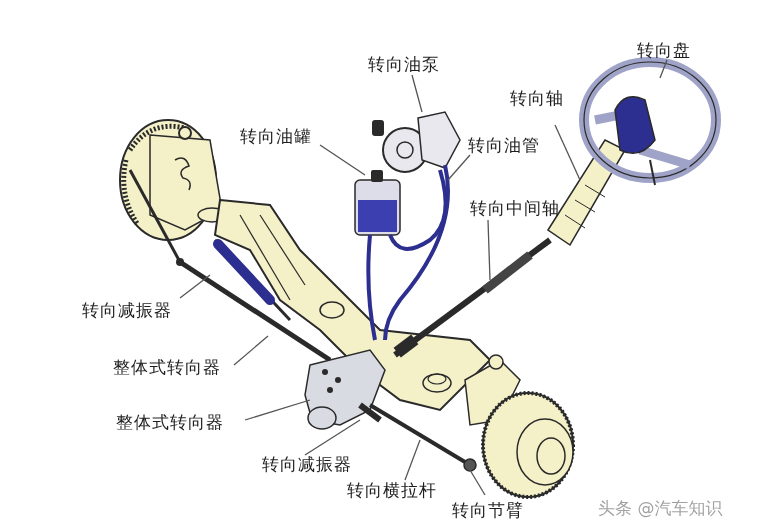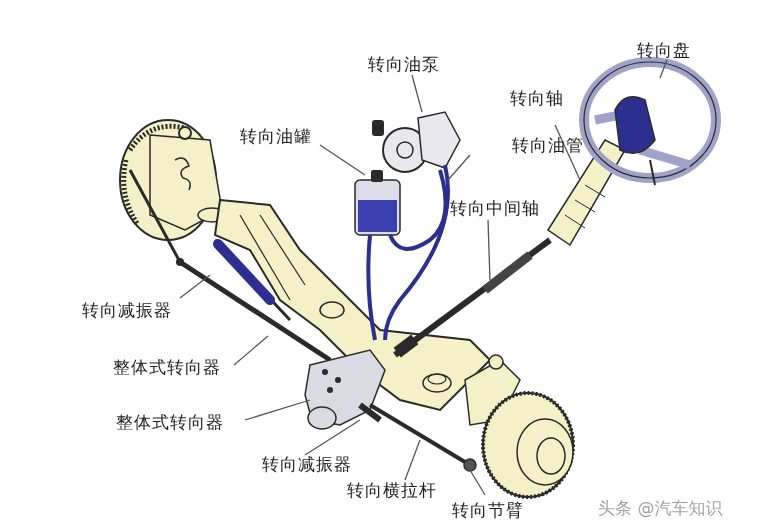--- a/index.html
+++ b/index.html
@@ -128,22 +128,22 @@
     <line x1="305" y1="455" x2="360" y2="420"></line>
     <line x1="405" y1="480" x2="420" y2="440"></line>
     <line x1="485" y1="495" x2="470" y2="470"></line>
   </g>
 </svg>
 
 <div class="label" style="left:368px; top:54px;">转向油泵</div>
 <div class="label" style="left:637px; top:40px;">转向盘</div>
 <div class="label" style="left:510px; top:88px;">转向轴</div>
 <div class="label" style="left:240px; top:126px;">转向油罐</div>
-<div class="label" style="left:468px; top:135px;margin-left:44px;">转向油管</div>
-<div class="label" style="left:450px; top:198px;">转向中间轴</div>
+<div class="label" style="left:468px; top:135px;">转向油管</div>
+<div class="label" style="left:450px; top:198px;padding-left:20px;">转向中间轴</div>
 <div class="label" style="left:82px; top:300px;">转向减振器</div>
 <div class="label" style="left:113px; top:357px;">整体式转向器</div>
 <div class="label" style="left:116px; top:412px;">整体式转向器</div>
 <div class="label" style="left:262px; top:454px;">转向减振器</div>
 <div class="label" style="left:347px; top:480px;">转向横拉杆</div>
 <div class="label" style="left:452px; top:500px;">转向节臂</div>
 
 <div class="watermark">
   <span class="wm-under">头条 @汽车知识</span>
 </div>

